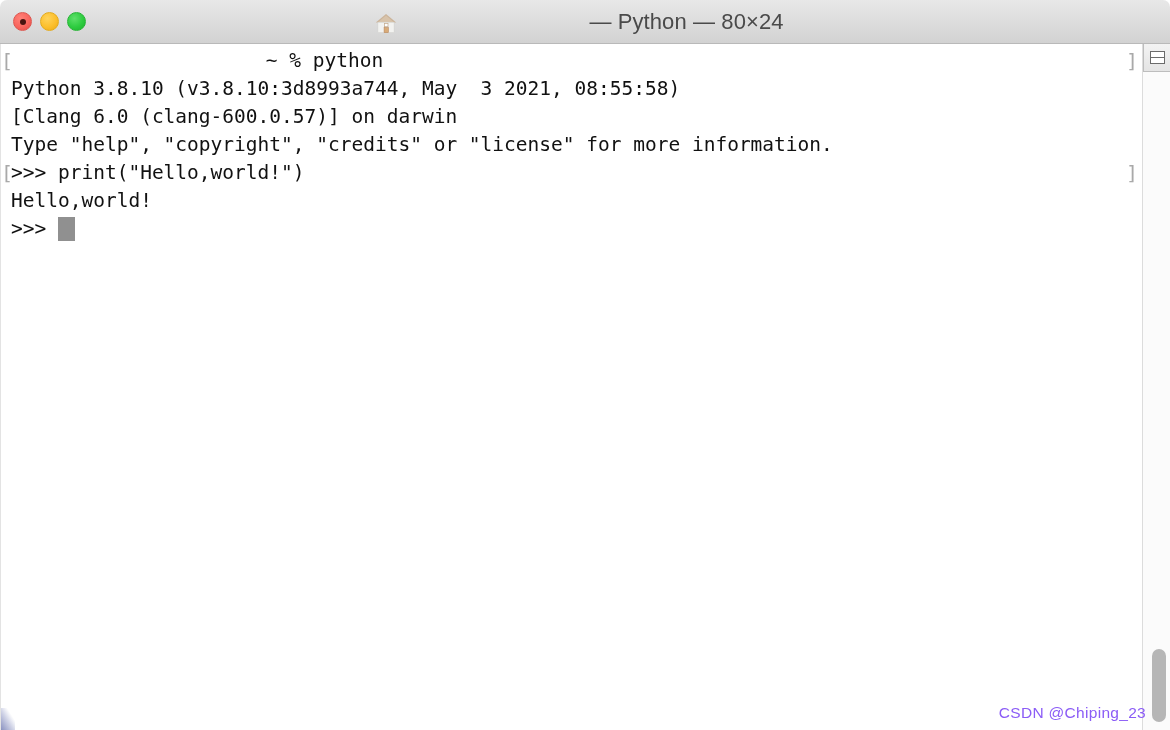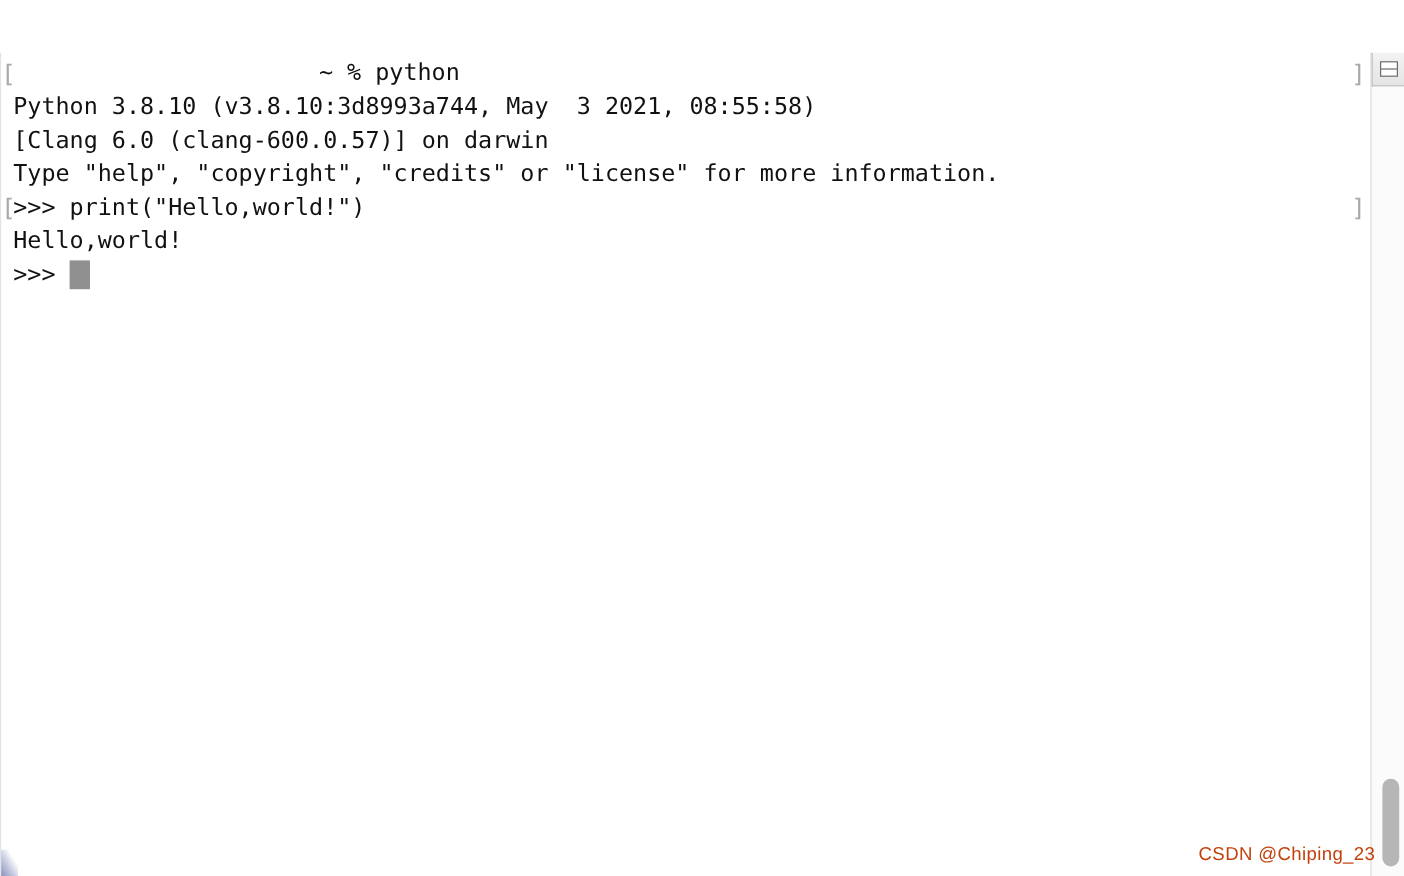--- a/index.html
+++ b/index.html
@@ -267,41 +267,65 @@
     cursor: default;
   }
 
   
   .watermark {
     position: absolute;
     right: 24px;
     bottom: 8px;
     font-family: "Liberation Sans", sans-serif;
     font-size: 15.5px;
-    color: #c2410c;
+    color: #8b5cf6;
     letter-spacing: 0.3px;
     white-space: nowrap;
   }
 
   
   .corner-artifact {
     position: absolute;
     left: 0;
     bottom: 0;
     width: 14px;
     height: 22px;
     background: linear-gradient(to top right, rgba(98,108,170,0.75) 0%, rgba(120,130,185,0.35) 45%, rgba(255,255,255,0) 72%);
     pointer-events: none;
   }
 </style>
 </head>
 <body>
 
 <div class="window">
 
+  <div class="titlebar">
+
+    <div class="traffic-lights">
+      <span class="tl tl-close"></span>
+      <span class="tl tl-min"></span>
+      <span class="tl tl-max"></span>
+    </div>
+
+    <div class="title-wrap">
+      <span class="home-icon">
+        <svg viewBox="0 0 24 24" width="24" height="24" aria-hidden="true">
+          <polygon points="12,3 22.2,11.4 1.8,11.4" fill="#cbb49a"></polygon>
+          <polygon points="12,4.6 20.2,11.4 3.8,11.4" fill="#d8c3aa"></polygon>
+          <rect x="3.9" y="11.2" width="16.2" height="10.4" fill="#f2f2f0" stroke="#cfcfcb" stroke-width="0.5"></rect>
+          <rect x="10.4" y="12.6" width="3.6" height="3.1" fill="#fdfdfd" stroke="#c3a98c" stroke-width="0.7"></rect>
+          <rect x="10.1" y="16.6" width="4.2" height="5.0" fill="#d9ab78" stroke="#b8865a" stroke-width="0.6"></rect>
+        </svg>
+      </span>
+      <span class="title-blur">
+        <span class="mosaic dark"></span>
+      </span>
+      <span class="title-text">— Python — 80×24</span>
+    </div>
+  </div>
 
   <div class="term-body">
     <div class="term-content" id="term-content"><div class="line"><span class="mark-left">[</span><span class="mark-right">]</span><span class="prompt-blur"><span class="mosaic dark"></span></span><span class="line-text"> ~ % python</span></div><div class="line"><span class="line-text">Python 3.8.10 (v3.8.10:3d8993a744, May  3 2021, 08:55:58)</span></div><div class="line"><span class="line-text">[Clang 6.0 (clang-600.0.57)] on darwin</span></div><div class="line"><span class="line-text">Type "help", "copyright", "credits" or "license" for more information.</span></div><div class="line"><span class="mark-left">[</span><span class="mark-right">]</span><span class="line-text">&gt;&gt;&gt; print("Hello,world!")</span></div><div class="line"><span class="line-text">Hello,world!</span></div><div class="line"><span class="line-text">&gt;&gt;&gt; </span><span class="cursor"></span></div></div>
     <div class="corner-artifact"></div>
   </div>
 
   <div class="right-col">
     <div class="split-btn">
       <span class="split-glyph"></span>
     </div>

